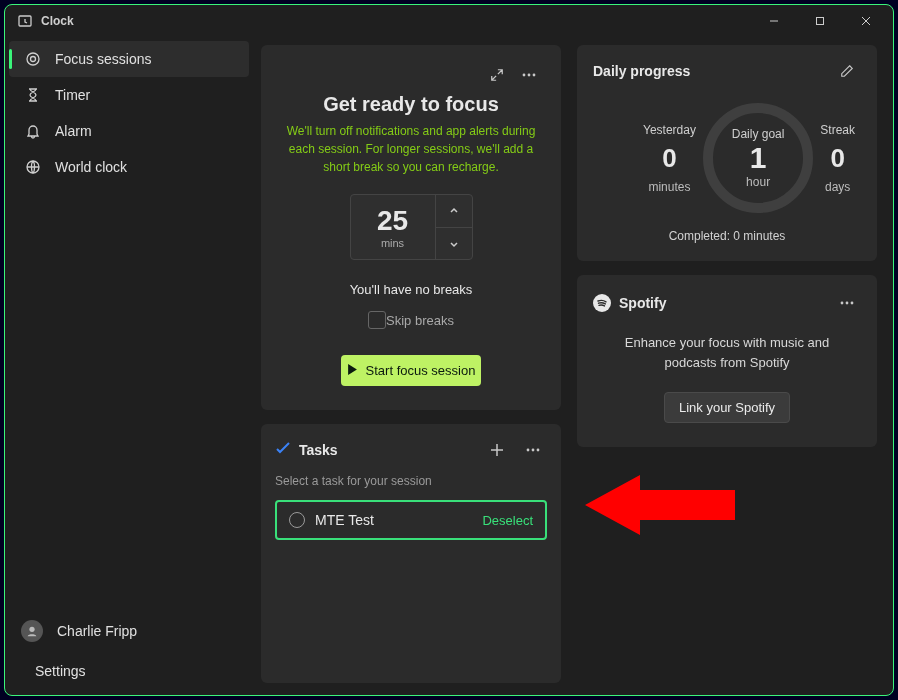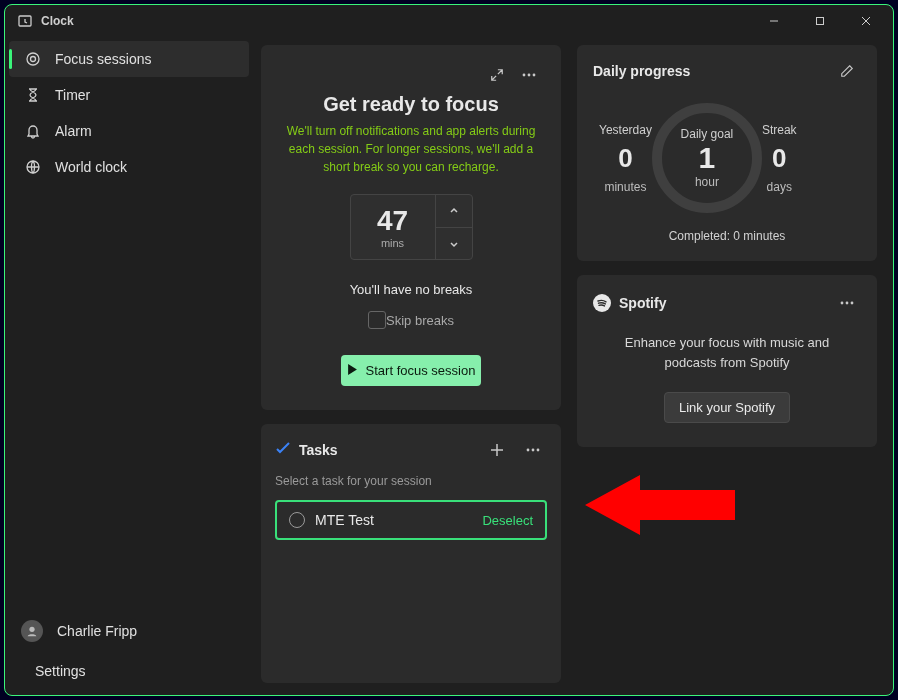--- a/index.html
+++ b/index.html
@@ -54,35 +54,35 @@
 .dur-box{display:flex;border:1px solid #444;border-radius:4px;overflow:hidden;background:#2f2f2f;}
 .dur-val{width:84px;display:flex;flex-direction:column;align-items:center;justify-content:center;padding:8px 0;}
 .dur-num{font-size:28px;font-weight:600;}
 .dur-unit{font-size:11px;color:#aaa;}
 .dur-steps{display:flex;flex-direction:column;border-left:1px solid #444;}
 .step{width:36px;height:32px;display:flex;align-items:center;justify-content:center;color:#ccc;}
 .step + .step{border-top:1px solid #444;}
 .breaks-text{font-size:13px;margin-bottom:14px;}
 .skip-row{display:flex;align-items:center;justify-content:center;font-size:13px;color:#a9a9a9;margin-bottom:26px;}
 .cbx{width:18px;height:18px;border:1px solid #666;border-radius:3px;}
-.start-btn{background:#86efac;color:#0b1a0f;border:none;border-radius:4px;padding:8px 6px;font-size:13px;display:inline-flex;align-items:center;gap:8px;cursor:pointer;}
+.start-btn{background:#bef264;color:#0b1a0f;border:none;border-radius:4px;padding:8px 6px;font-size:13px;display:inline-flex;align-items:center;gap:8px;cursor:pointer;}
 .start-btn .play{display:inline-block;}
 
 .tasks-card{padding:12px 14px 16px;height:260px;}
 .tasks-head{display:flex;align-items:center;gap:8px;}
 .tasks-icon{color:#3b82f6;}
 .tasks-sub{font-size:12px;color:#9a9a9a;margin:10px 0 12px;}
 .task-row{border:2px solid #39e07a;border-radius:4px;height:40px;display:flex;align-items:center;padding:0 12px;gap:10px;}
 .radio{width:16px;height:16px;border:1.5px solid #9a9a9a;border-radius:50%;}
 .task-name{flex:1;font-size:14px;}
 .deselect{color:#39e07a;font-size:13px;}
 
 .progress-card{padding:12px 16px 18px;}
 .prog-head{display:flex;align-items:center;margin-bottom:18px;}
-.prog-stats{display:flex;align-items:center;justify-content:flex-start;padding:0 6px;}
+.prog-stats{display:flex;align-items:center;justify-content:space-between;padding:0 6px;margin-left:44px;}
 .stat{display:flex;flex-direction:column;align-items:center;gap:6px;}
 .stat-label{font-size:12px;color:#cfcfcf;}
 .stat-val{font-size:26px;font-weight:600;}
 .stat-unit{font-size:12px;color:#bdbdbd;}
 .ring{width:110px;height:110px;border-radius:50%;border:10px solid #3f3f3f;display:flex;flex-direction:column;align-items:center;justify-content:center;}
 .completed{font-size:12px;color:#d2d2d2;text-align:center;margin-top:16px;}
 
 .spotify-card{padding:14px 16px 24px;}
 .spot-head{display:flex;align-items:center;gap:8px;margin-bottom:16px;}
 .spot-logo-circle{width:18px;height:18px;border-radius:50%;background:#e8e8e8;display:flex;align-items:center;justify-content:center;}
@@ -193,21 +193,21 @@
                   <circle cx="7" cy="2" r="1.4"></circle>
                   <circle cx="12" cy="2" r="1.4"></circle>
                 </svg>
               </div>
           </div>
           <div class="focus-title">Get ready to focus</div>
           <div class="focus-sub">We'll turn off notifications and app alerts during each session. For longer sessions, we'll add a short break so you can recharge.</div>
           <div class="duration">
             <div class="dur-box">
               <div class="dur-val">
-                <span class="dur-num">47</span>
+                <span class="dur-num">25</span>
                 <span class="dur-unit">mins</span>
               </div>
               <div class="dur-steps">
                 <div class="step">
                     <svg width="12" height="12" viewBox="0 0 12 12" stroke="#ccc" fill="none" stroke-width="1.5">
                       <path d="M3 7l3-3 3 3"></path>
                     </svg>
                   </div>
                 <div class="step">
                     <svg width="12" height="12" viewBox="0 0 12 12" stroke="#ccc" fill="none" stroke-width="1.5">

